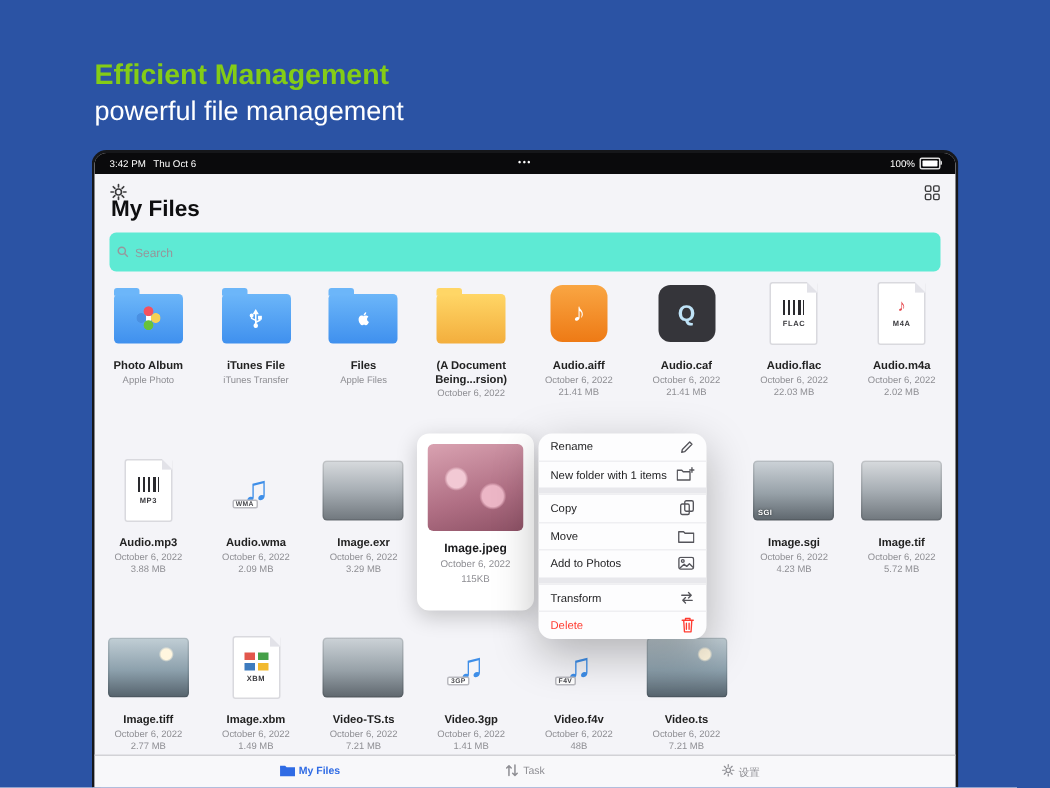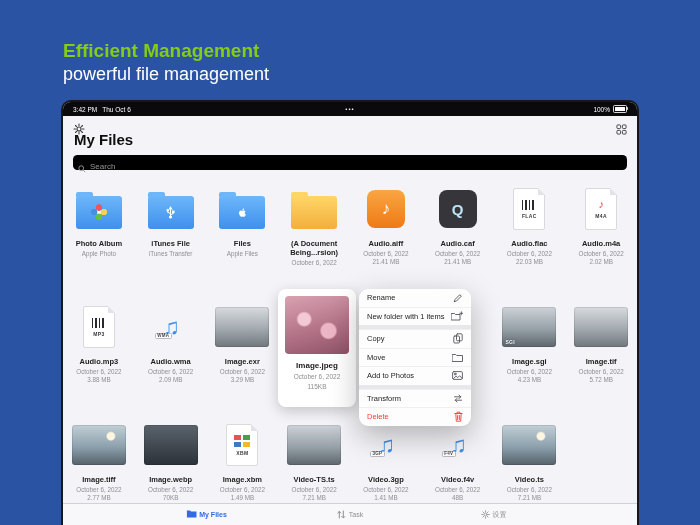--- a/index.html
+++ b/index.html
@@ -23,21 +23,21 @@
   .sb-right{margin-left:auto;display:flex;align-items:center;gap:3px;}
   .batt{width:12px;height:6px;border:1px solid rgba(255,255,255,.85);border-radius:1.5px;position:relative;}
   .batt::before{content:"";position:absolute;inset:1px;background:#fff;border-radius:.5px;}
   .batt::after{content:"";position:absolute;right:-2.4px;top:1.2px;width:1.3px;height:3px;
                background:rgba(255,255,255,.85);border-radius:0 1px 1px 0;}
 
   
   .toolbar-gear{position:absolute;top:19px;left:10px;cursor:pointer;}
   .toolbar-grid{position:absolute;top:19px;right:10px;cursor:pointer;}
   .page-title{position:absolute;top:29px;left:11px;font-size:15px;font-weight:700;color:#0e0e10;}
-  .searchbar{position:absolute;top:53px;left:10px;right:10px;height:15px;background:#000000;border-radius:4.5px;}
+  .searchbar{position:absolute;top:53px;left:10px;right:10px;height:26px;background:#5eead4;border-radius:4.5px;}
   .search-input{width:100%;height:100%;background:transparent;border:none;outline:none;font-size:8px;
                 color:#5f5f64;padding:0 0 0 17px;box-sizing:border-box;font-family:inherit;}
   .search-input::placeholder{color:#96969B;}
   .search-icon{position:absolute;left:5px;top:3.5px;}
 
   
   .grid-row{position:absolute;left:0;width:574px;display:grid;grid-template-columns:repeat(8,1fr);}
   .row1{top:80px}.row2{top:198px}.row3{top:316px}
   .cell{display:flex;flex-direction:column;align-items:center;text-align:center;}
   .icon-box{height:54px;display:flex;align-items:center;justify-content:center;margin-bottom:3px;}
@@ -315,28 +315,20 @@
     <div class="cell">
       <div class="icon-box">
           <div class="thumb t-sun"></div>
         </div>
       <div class="fname">Image.tiff</div>
       <div class="fmeta">October 6, 2022</div>
       <div class="fmeta">2.77 MB</div>
     </div>
     <div class="cell">
       <div class="icon-box">
-          <div class="thumb t-dark"></div>
-        </div>
-      <div class="fname">Image.webp</div>
-      <div class="fmeta">October 6, 2022</div>
-      <div class="fmeta">70KB</div>
-    </div>
-    <div class="cell">
-      <div class="icon-box">
           <div class="page">
             <div class="pixels"></div>
             <div class="pg-label">XBM</div>
           </div>
         </div>
       <div class="fname">Image.xbm</div>
       <div class="fmeta">October 6, 2022</div>
       <div class="fmeta">1.49 MB</div>
     </div>
     <div class="cell">

